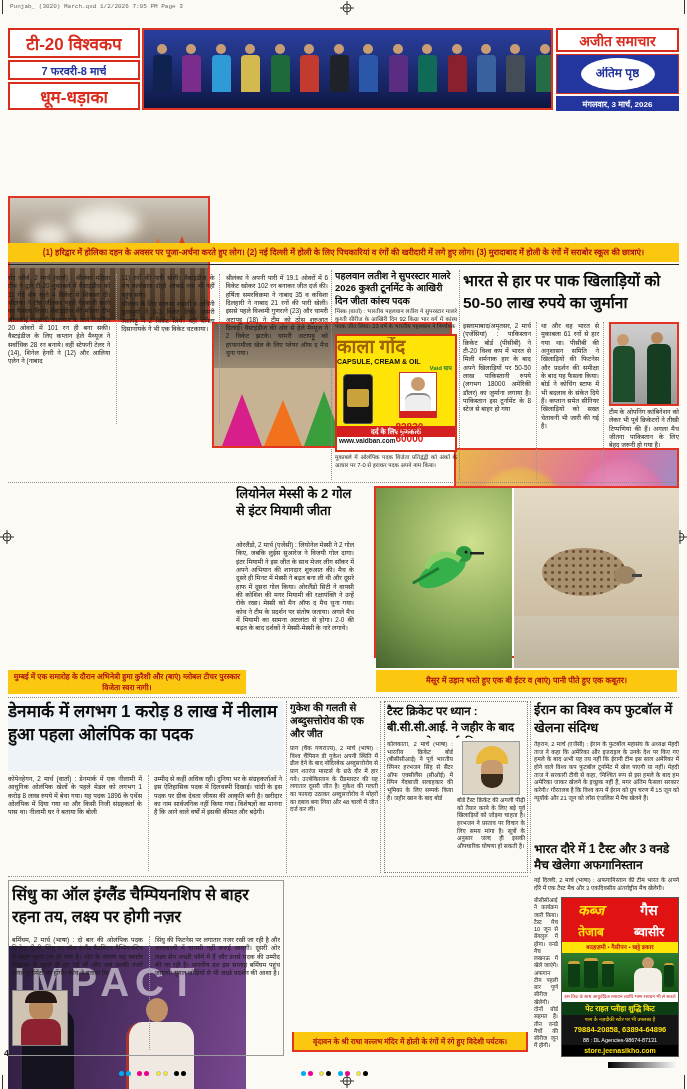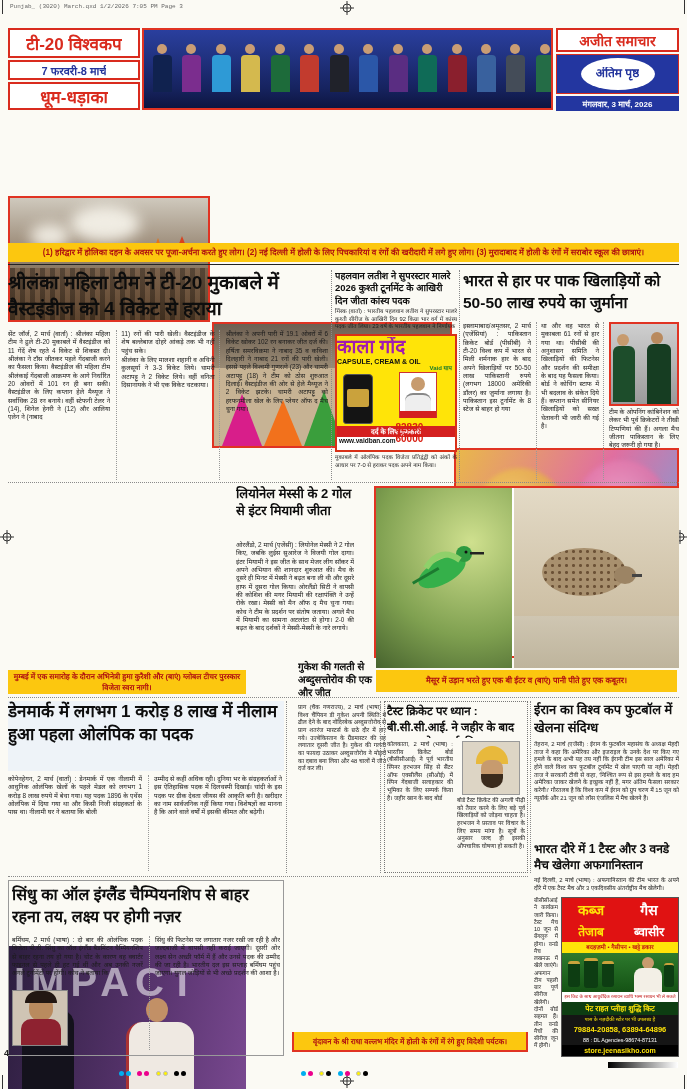--- a/index.html
+++ b/index.html
@@ -116,37 +116,36 @@
   <div class="abs photo pframe" style="left:454px;top:114px;width:225px;height:126px;background:linear-gradient(120deg,#e9b84a,#e06fa0 55%,#7a9fd8);">
     <i class="blob" style="left:18px;top:18px;width:92px;height:96px;background:radial-gradient(circle at 40% 35%,#f5d269,#e0a33c 70%);filter:blur(2px);"></i>
     <i class="blob" style="left:118px;top:10px;width:96px;height:104px;background:radial-gradient(circle at 45% 35%,#f0a0c8,#d9629c 70%);filter:blur(2px);"></i>
     <i class="blob" style="left:70px;top:70px;width:40px;height:36px;background:#5e8fd8;"></i>
     <i class="blob" style="left:170px;top:78px;width:34px;height:30px;background:#7fc45e;"></i>
   </div>
   <div class="abs ycap" style="left:8px;top:243px;width:671px;height:19px;font-size:8.2px;line-height:19px;">(1) हरिद्वार में होलिका दहन के अवसर पर पूजा-अर्चना करते हुए लोग। (2) नई दिल्ली में होली के लिए पिचकारियां व रंगों की खरीदारी में लगे हुए लोग। (3) मुरादाबाद में होली के रंगों में सराबोर स्कूल की छात्राएं।</div>
   <div class="abs" style="left:8px;top:264px;width:671px;height:1px;background:#222;"></div>
 
   <div class="abs" style="left:8px;top:270px;width:320px;height:210px;">
-    <div class="hl" style="font-size:19px;line-height:1.35;height:56px;">श्रीलंका महिला टीम ने टी-20 मुकाबले में वैस्टइंडीज को 4 विकेट से हराया</div>
     <div style="display:flex;gap:6px;height:150px;margin-top:4px;">
       <div class="bt" style="width:103px;">सेंट जॉर्ज, 2 मार्च (वार्ता) : श्रीलंका महिला टीम ने ढुले टी-20 मुकाबले में वैस्टइंडीज को 11 गेंदें शेष रहते 4 विकेट से शिकस्त दी। श्रीलंका ने टॉस जीतकर पहले गेंदबाजी करने का फैसला किया। वैस्टइंडीज की महिला टीम श्रीलंकाई गेंदबाजी आक्रमण के आगे निर्धारित 20 ओवरों में 101 रन ही बना सकी। वैस्टइंडीज के लिए कप्तान हेले मैथ्यूज ने सर्वाधिक 28 रन बनाये। वहीं स्टेफनी टेलर ने (14), शिनेल हेनरी ने (12) और आलिया एलेन ने (नाबाद</div>
       <div style="width:104px;border-left:1px dotted #999;border-right:1px dotted #999;padding:0 4px;">
         <div class="bt" style="height:26px;">11) रनों की पारी खेली। वैस्टइंडीज के शेष बल्लेबाज दोहरे आंकड़े तक भी नहीं पहुंच सके।</div>
         <div class="bt" style="height:42px;">श्रीलंका के लिए मालशा शहानी व अचिनी कुलसूर्या ने 3-3 विकेट लिये। चामरी अटापट्टू ने 2 विकेट लिये। वहीं वनिता दिसानायके ने भी एक विकेट चटकाया।</div>
       </div>
       <div class="bt" style="width:103px;">श्रीलंका ने अपनी पारी में 19.1 ओवरों में 6 विकेट खोकर 102 रन बनाकर जीत दर्ज की। हर्षिता समरविक्रमा ने नाबाद 35 व कविशा दिलहारी ने नाबाद 21 रनों की पारी खेली। इससे पहले विश्वमी गुणरत्ने (23) और चामरी अटापट्टू (18) ने टीम को ठोस शुरुआत दिलाई। वैस्टइंडीज की ओर से हेले मैथ्यूज ने 2 विकेट झटके। चामरी अटापट्टू को हरफनमौला खेल के लिए प्लेयर ऑफ द मैच चुना गया।</div>
     </div>
   </div>
   <div class="abs vd" style="left:331px;top:270px;height:210px;"></div>
 
   <div class="abs" style="left:335px;top:270px;width:122px;height:210px;">
     <div class="hl" style="font-size:9.5px;line-height:1.3;height:38px;">पहलवान लतीश ने सुपरस्टार मालरे 2026 कुश्ती टूर्नामेंट के आखिरी दिन जीता कांस्य पदक</div>
     <div class="bt" style="height:26px;font-size:5.8px;">मिंस्क (वार्ता) : भारतीय पहलवान लतीश ने सुपरस्टार मालरे कुश्ती सीरीज के आखिरी दिन 92 किग्रा भार वर्ग में कांस्य पदक जीत लिया। 23 वर्ष के भारतीय पहलवान ने निर्णायक</div>
     <div style="width:122px;height:118px;background:#ffe408;border:2px solid #d83018;position:relative;overflow:hidden;">
-      <div class="hl" style="font-size:19px;color:#a21caf;line-height:1.1;margin-top:1px;">काला गोंद</div>
+      <div class="hl" style="font-size:19px;color:#a16207;line-height:1.1;margin-top:1px;">काला गोंद</div>
       <div class="hl" style="font-size:7px;color:#111;">CAPSULE, CREAM &amp; OIL</div>
       <div style="position:absolute;right:3px;top:28px;font-size:6px;font-weight:bold;color:#1a7a2a;">Vaid याप</div>
       <div style="position:absolute;left:6px;top:38px;width:30px;height:50px;background:#141414;border-radius:4px 4px 3px 3px;border:1px solid #555;">
         <div style="margin:14px 3px 0;height:18px;background:#caa23c;border-radius:2px;"></div>
       </div>
       <div style="position:absolute;left:62px;top:36px;width:38px;height:46px;background:#fff;border:1px solid #c33;">
         <div style="width:14px;height:14px;border-radius:50%;background:#c79b6e;margin:4px auto 0;"></div>
         <div style="width:26px;height:18px;border-radius:8px 8px 0 0;background:#eee;margin:2px auto 0;border-top:2px solid #888;"></div>
         <div style="height:7px;background:#d42020;"></div>
       </div>
@@ -216,21 +215,21 @@
 
   <div class="abs" style="left:8px;top:701px;width:276px;height:172px;">
     <div class="hl" style="font-size:17px;line-height:1.35;height:70px;background:#eef3f8;">डेनमार्क में लगभग 1 करोड़ 8 लाख में नीलाम हुआ पहला ओलंपिक का पदक</div>
     <div style="display:flex;gap:6px;height:96px;margin-top:4px;">
       <div class="bt" style="width:134px;">कोपेनहेगन, 2 मार्च (वार्ता) : डेनमार्क में एक नीलामी में आधुनिक ओलंपिक खेलों के पहले मेडल को लगभग 1 करोड़ 8 लाख रुपये में बेचा गया। यह पदक 1896 के एथेंस ओलंपिक में दिया गया था और किसी निजी संग्रहकर्ता के पास था। नीलामी घर ने बताया कि बोली</div>
       <div class="bt" style="width:134px;border-left:1px dotted #999;padding-left:5px;">उम्मीद से कहीं अधिक रही। दुनिया भर के संग्रहकर्ताओं ने इस ऐतिहासिक पदक में दिलचस्पी दिखाई। चांदी के इस पदक पर ग्रीक देवता जीयस की आकृति बनी है। खरीदार का नाम सार्वजनिक नहीं किया गया। विशेषज्ञों का मानना है कि आने वाले वर्षों में इसकी कीमत और बढ़ेगी।</div>
     </div>
   </div>
   <div class="abs vd" style="left:286px;top:701px;height:172px;"></div>
 
-  <div class="abs" style="left:290px;top:660px;width:88px;height:172px;margin-left:8px;">
+  <div class="abs" style="left:290px;top:701px;width:88px;height:172px;">
     <div class="hl" style="font-size:10px;line-height:1.3;height:42px;">गुकेश की गलती से अब्दुसत्तोरोव की एक और जीत</div>
     <div class="bt" style="height:126px;margin-top:2px;font-size:5.9px;">प्राग (चैक गणराज्य), 2 मार्च (भाषा) : विश्व चैंपियन डी गुकेश अपनी स्थिति में ढील देने के बाद नोदिरबेक अब्दुसत्तोरोव से प्राग शतरंज मास्टर्स के छठे दौर में हार गये। उज्बेकिस्तान के ग्रैंडमास्टर की यह लगातार दूसरी जीत है। गुकेश की गलती का फायदा उठाकर अब्दुसत्तोरोव ने मोहरों का दबाव बना लिया और 48 चालों में जीत दर्ज कर ली।</div>
   </div>
   <div class="abs vd" style="left:380px;top:701px;height:172px;"></div>
 
   <div class="abs" style="left:384px;top:701px;width:144px;height:172px;border:1px dotted #777;padding:2px;">
     <div class="hl" style="font-size:11.5px;line-height:1.35;height:34px;">टैस्ट क्रिकेट पर ध्यान : बी.सी.सी.आई. ने जहीर के बाद हरभजन से सम्पर्क किया</div>
     <div style="display:flex;gap:4px;height:128px;margin-top:3px;">
       <div class="bt" style="width:66px;font-size:5.9px;">कोलकाता, 2 मार्च (भाषा) : भारतीय क्रिकेट बोर्ड (बीसीसीआई) ने पूर्व भारतीय स्पिनर हरभजन सिंह से सैंटर ऑफ एक्सीलैंस (सीओई) में स्पिन गेंदबाजी सलाहकार की भूमिका के लिए सम्पर्क किया है। जहीर खान के बाद बोर्ड</div>
       <div style="width:68px;">
@@ -247,21 +246,21 @@
 
   <div class="abs" style="left:534px;top:701px;width:145px;height:360px;">
     <div class="hl" style="font-size:13px;line-height:1.35;height:38px;">ईरान का विश्व कप फुटबॉल में खेलना संदिग्ध</div>
     <div class="bt" style="height:96px;margin-top:2px;font-size:5.9px;">तेहरान, 2 मार्च (एजेंसी) : ईरान के फुटबॉल महासंघ के अध्यक्ष मेहदी ताज ने कहा कि अमेरिका और इजराइल के उनके देश पर किए गए हमले के बाद अभी यह तय नहीं कि ईरानी टीम इस साल अमेरिका में होने वाले विश्व कप फुटबॉल टूर्नामेंट में खेल पाएगी या नहीं। मेहदी ताज ने सरकारी टीवी से कहा, 'निश्चित रूप से इस हमले के बाद हम अमेरिका जाकर खेलने के इच्छुक नहीं हैं, मगर अंतिम फैसला सरकार करेगी।' गौरतलब है कि विश्व कप में ईरान को ग्रुप चरण में 15 जून को न्यूयॉर्क और 21 जून को लॉस एंजलिस में मैच खेलने हैं।</div>
     <div class="hl" style="font-size:12px;line-height:1.35;height:34px;margin-top:4px;">भारत दौरे में 1 टैस्ट और 3 वनडे मैच खेलेगा अफगानिस्तान</div>
     <div class="bt" style="height:18px;margin-top:2px;font-size:5.9px;">नई दिल्ली, 2 मार्च (भाषा) : अफगानिस्तान की टीम भारत के अपने दौरे में एक टैस्ट मैच और 3 एकदिवसीय अंतर्राष्ट्रीय मैच खेलेगी।</div>
     <div style="display:flex;gap:3px;margin-top:2px;">
       <div class="bt" style="width:24px;font-size:5.6px;height:160px;">बीसीसीआई ने कार्यक्रम जारी किया। टैस्ट मैच 10 जून से बेंगलुरु में होगा। वनडे मैच लखनऊ में खेले जाएंगे। अफगान टीम पहली बार पूर्ण सीरीज खेलेगी। दोनों बोर्ड सहमत हैं। तीन वनडे मैचों की सीरीज जून में होगी।</div>
       <div style="width:118px;height:160px;border:1.5px solid #555;display:flex;flex-direction:column;overflow:hidden;">
         <div style="height:44px;background:#e01212;display:grid;grid-template-columns:1fr 1fr;align-items:center;text-align:center;">
-          <span style="font-size:14px;font-weight:bold;color:#ffe408;">कब्ज</span>
+          <span style="font-size:14px;font-weight:bold;color:#ffe408;font-style:italic;">कब्ज</span>
           <span style="font-size:14px;font-weight:bold;color:#fff;">गैस</span>
           <span style="font-size:12px;font-weight:bold;color:#ffe408;">तेजाब</span>
           <span style="font-size:12px;font-weight:bold;color:#fff;">ब्वासीर</span>
         </div>
         <div style="height:11px;background:#ffe408;color:#c01010;font-weight:bold;font-size:6px;text-align:center;line-height:11px;">बदहज़मी • गैसीपन • खट्टे डकार</div>
         <div style="height:40px;background:linear-gradient(#2d7a2d,#145214);position:relative;">
           <div style="position:absolute;left:6px;top:8px;width:12px;height:26px;background:#0d3d12;border-radius:3px;border-top:3px solid #caa23c;"></div>
           <div style="position:absolute;left:22px;top:5px;width:14px;height:30px;background:#0d3d12;border-radius:3px;border-top:3px solid #caa23c;"></div>
           <div style="position:absolute;left:40px;top:8px;width:12px;height:26px;background:#0d3d12;border-radius:3px;border-top:3px solid #caa23c;"></div>
           <div style="position:absolute;right:24px;top:4px;width:12px;height:12px;border-radius:50%;background:#c79b6e;"></div>

